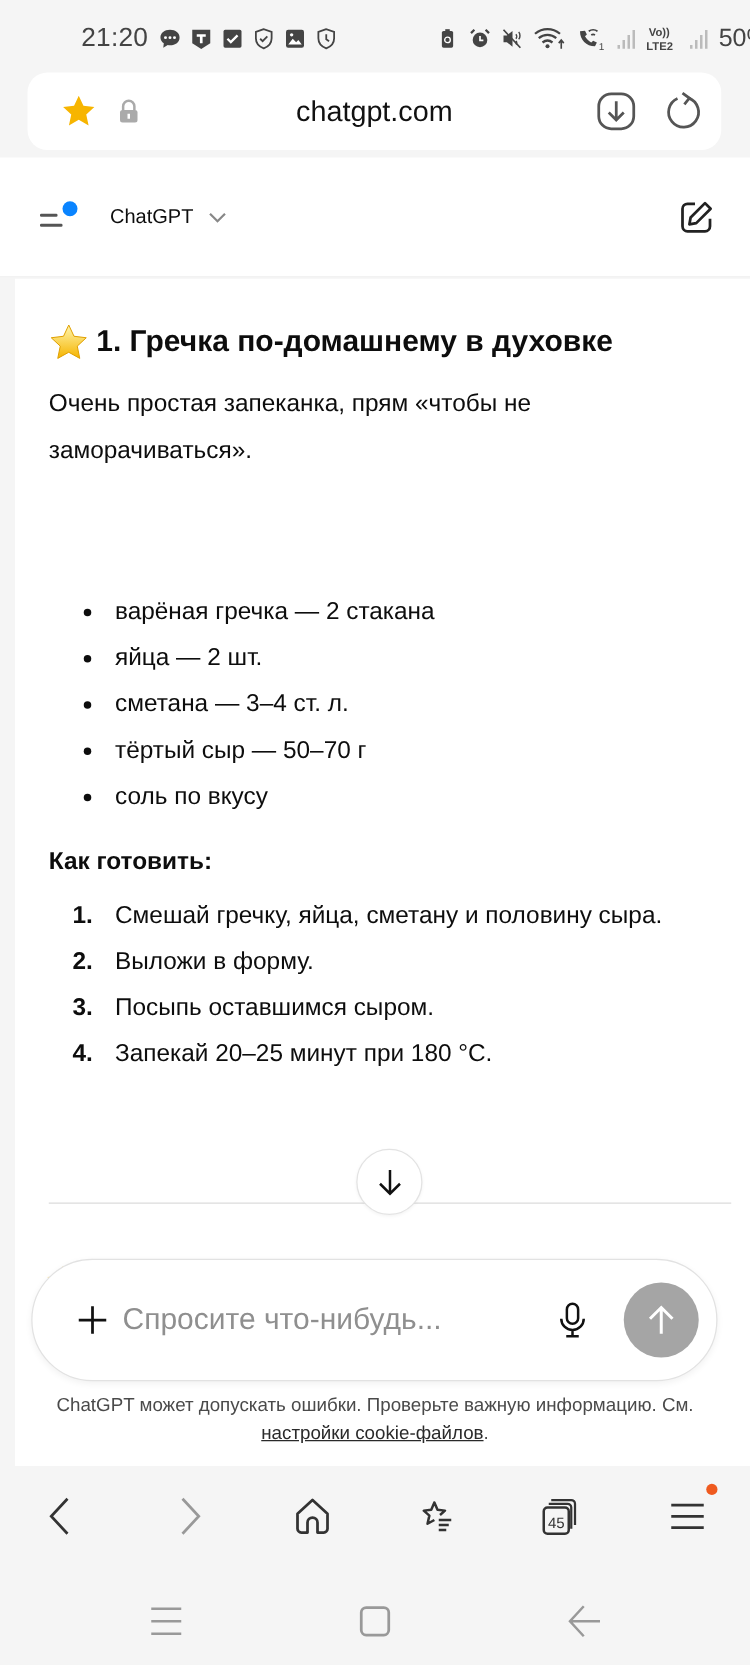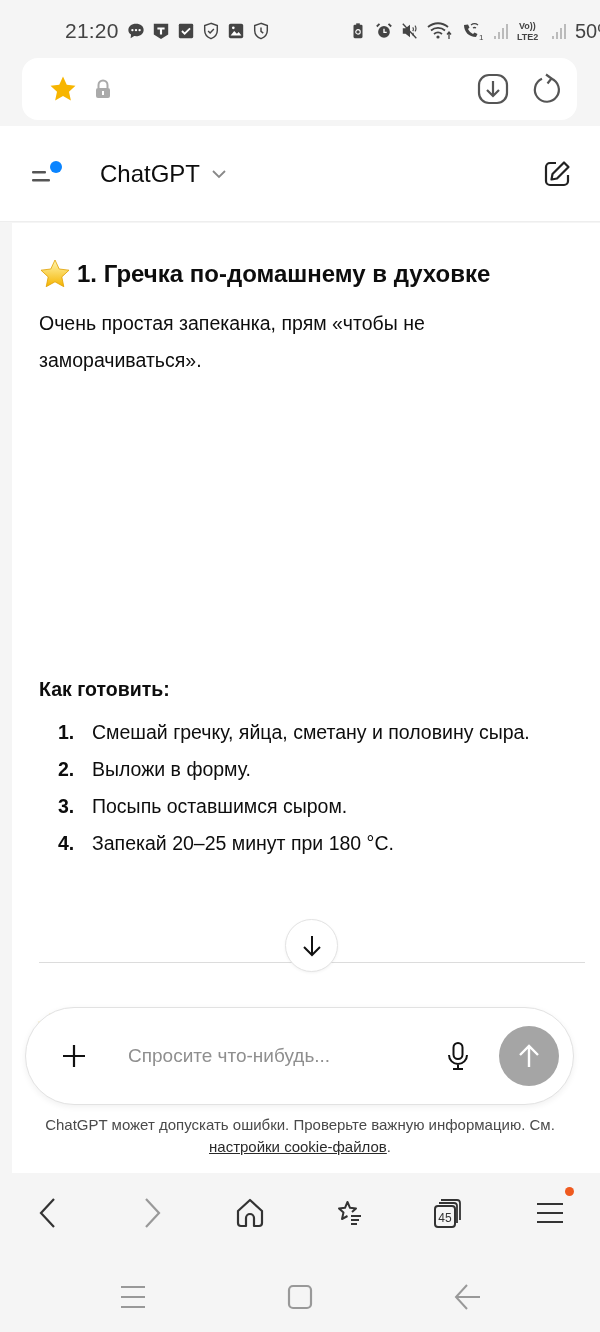--- a/index.html
+++ b/index.html
@@ -16,21 +16,21 @@
 
     
     .url-bar { position: absolute; top: 58px; left: 22px; width: 555px; height: 62px; background: #fff; border-radius: 16px; display: flex; align-items: center; padding: 0 14px 0 26px; }
     .url-text { position: absolute; left: 0; right: 0; text-align: center; font-size: 23px; font-weight: 500; color: #111; pointer-events: none; }
     .url-star { width: 30px; height: 30px; }
     .url-lock { width: 18px; height: 20px; margin-left: 16px; }
     .url-right { margin-left: auto; display: flex; gap: 22px; align-items: center; }
 
     
     .app-header { position: absolute; top: 126px; left: 0; width: 600px; height: 96px; background: #fff; border-bottom: 1px solid #eeeeee; display: flex; align-items: center; padding: 0 28px 0 30px; }
-    .app-title { font-size: 24px; color: #0d0d0d; margin-left: 36px; }
+    .app-title { font-size: 16px; color: #0d0d0d; margin-left: 24px; }
     .app-chevron { margin-left: 10px; width: 18px; height: 18px; }
     .edit-btn { margin-left: auto; width: 30px; height: 30px; }
 
     
     .content { position: absolute; top: 223px; left: 12px; width: 600px; height: 950px; background: #fff; overflow: hidden; padding: 16px 27px; }
     .heading { position: absolute; top: 35px; left: 27px; font-size: 24px; font-weight: 700; display: flex; align-items: center; }
     .heading .star-emoji { width: 32px; height: 32px; margin-right: 6px; }
     .para { position: absolute; left: 27px; width: 540px; font-size: 19.5px; line-height: 37px; color: #0d0d0d; }
     .bold { font-weight: 700; }
     .ul-list { position: absolute; left: 27px; top: 248px; }
@@ -38,21 +38,21 @@
     .ul-list li::before { content: ""; position: absolute; left: 28px; top: 16px; width: 6px; height: 6px; border-radius: 50%; background: #0d0d0d; }
     .ol-list { position: absolute; left: 27px; top: 491px; }
     .ol-list li { list-style: none; display: flex; font-size: 19.5px; height: 37px; line-height: 37px; }
     .ol-num { width: 53px; padding-left: 19px; font-weight: 700; }
     .divider { position: absolute; left: 27px; width: 546px; top: 739px; height: 1px; background: #dcdcdc; }
     .scroll-down { position: absolute; left: 273px; top: 696px; width: 53px; height: 53px; border-radius: 50%; background: #fff; border: 1px solid #e3e3e3; display: flex; align-items: center; justify-content: center; box-shadow: 0 1px 3px rgba(0,0,0,0.05); }
     .peek-star { position: absolute; left: 24px; top: 788px; width: 28px; height: 28px; opacity: 0.6; }
 
     
     .composer { position: absolute; top: 1007px; left: 25px; width: 549px; height: 98px; background: #fff; border-radius: 49px; border: 1px solid #e2e2e2; box-shadow: 0 2px 6px rgba(0,0,0,0.06); display: flex; align-items: center; padding: 0 14px 0 34px; }
-    .composer-input { border: none; outline: none; background: transparent; font-family: "Liberation Sans", sans-serif; font-size: 19px; color: #0d0d0d; margin-left: 40px; width: 300px; }
+    .composer-input { border: none; outline: none; background: transparent; font-family: "Liberation Sans", sans-serif; font-size: 24px; color: #0d0d0d; margin-left: 10px; width: 300px; }
     .composer-input::placeholder { color: #8f8f8f; }
     .mic-btn { margin-left: auto; width: 26px; height: 30px; margin-right: 28px; }
     .send-btn { width: 60px; height: 60px; border-radius: 50%; background: #a5a5a5; display: flex; align-items: center; justify-content: center; }
 
     .disclaimer { position: absolute; top: 1114px; left: 0; width: 600px; text-align: center; font-size: 15px; color: #4a4a4a; line-height: 22px; }
     .disclaimer a { color: #2a2a2a; text-decoration: underline; }
 
     
     .browser-toolbar { position: absolute; top: 1173px; left: 0; width: 600px; height: 84px; background: #f5f5f5; }
     .tb-btn { position: absolute; top: 20px; width: 40px; height: 40px; display: flex; align-items: center; justify-content: center; }
@@ -149,20 +149,21 @@
 
 <div class="url-bar">
   <svg class="url-star" viewBox="0 0 24 24">
       <path d="M12 2l3 6.5 7 .8-5.2 4.8 1.5 7L12 17.5 5.7 21.1l1.5-7L2 9.3l7-.8z" fill="#f7b500"></path>
     </svg>
   <svg class="url-lock" viewBox="0 0 18 20">
       <path d="M4.5 9V6a4.5 4.5 0 019 0v3" stroke="#aaa" stroke-width="2" fill="none"></path>
       <rect x="2" y="9" width="14" height="10" rx="2" fill="#aaa"></rect>
       <rect x="8" y="12" width="2" height="4" fill="#fff"></rect>
     </svg>
+  <span class="url-text">chatgpt.com</span>
   <div class="url-right">
     <svg style="width:32px;height:32px" viewBox="0 0 32 32">
         <rect x="2" y="2" width="28" height="28" rx="10" fill="none" stroke="#555" stroke-width="2.2"></rect>
         <path d="M16 8v15m-6-6l6 6 6-6" stroke="#555" stroke-width="2.2" fill="none"></path>
       </svg>
     <svg style="width:32px;height:32px" viewBox="0 0 32 32">
         <path d="M20 5.5A12 12 0 1 1 11 5.8" stroke="#555" stroke-width="2.2" fill="none"></path>
         <path d="M15 1.5l5.5 4-4 5" stroke="#555" stroke-width="2.2" fill="none"></path>
       </svg>
   </div>
@@ -192,20 +193,27 @@
             <stop offset="0" stop-color="#fff6b0"></stop>
             <stop offset="1" stop-color="#f5b400"></stop>
           </linearGradient>
         </defs>
         <path d="M16 2l4.2 9 9.8 1.2-7.2 6.7 2 9.8L16 23.8l-8.8 4.9 2-9.8L2 12.2 11.8 11z" fill="url(#sg)" stroke="#e0a000" stroke-width="0.8"></path>
       </svg>
     <span>1. Гречка по-домашнему в духовке</span>
   </div>
   <p class="para" style="top:82px;">Очень простая запеканка, прям «чтобы не заморачиваться».</p>
 
+  <ul class="ul-list">
+    <li>варёная гречка — 2 стакана</li>
+    <li>яйца — 2 шт.</li>
+    <li>сметана — 3–4 ст. л.</li>
+    <li>тёртый сыр — 50–70 г</li>
+    <li>соль по вкусу</li>
+  </ul>
 
   <p class="para bold" style="top:448px;">Как готовить:</p>
 
   <ol class="ol-list">
     <li>
         <span class="ol-num">1.</span>
         <span>Смешай гречку, яйца, сметану и половину сыра.</span>
       </li>
     <li>
         <span class="ol-num">2.</span>

